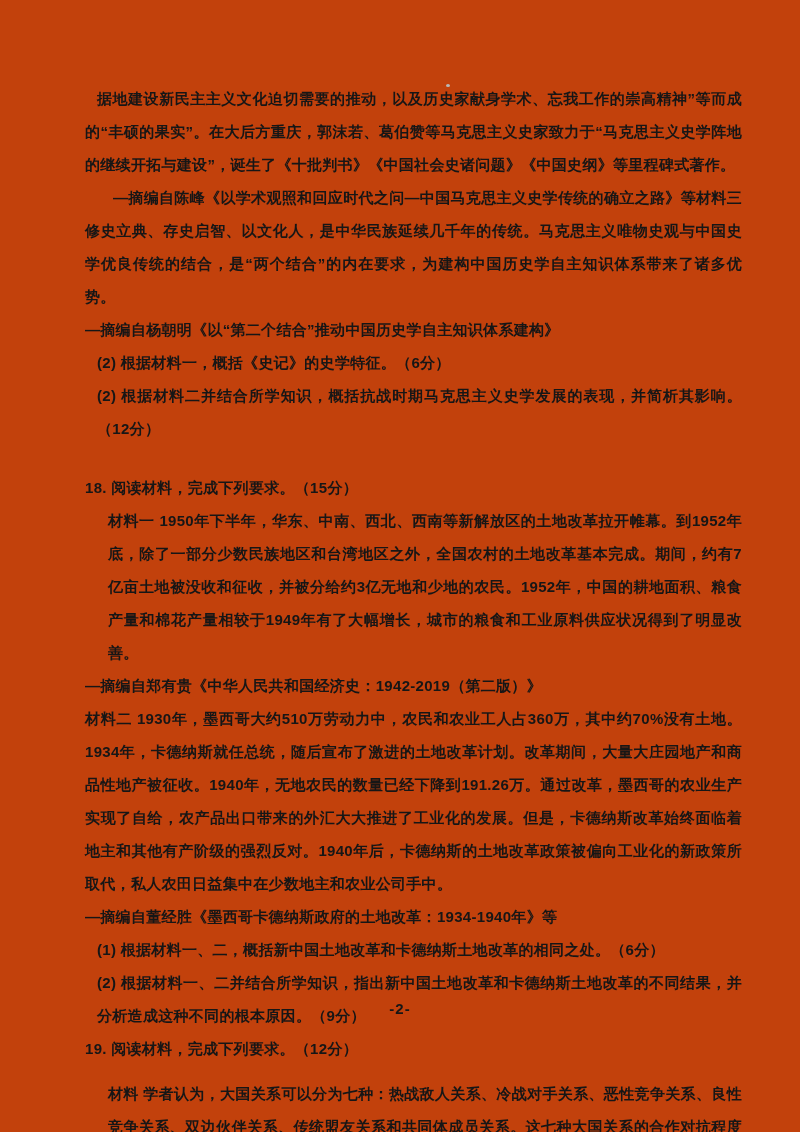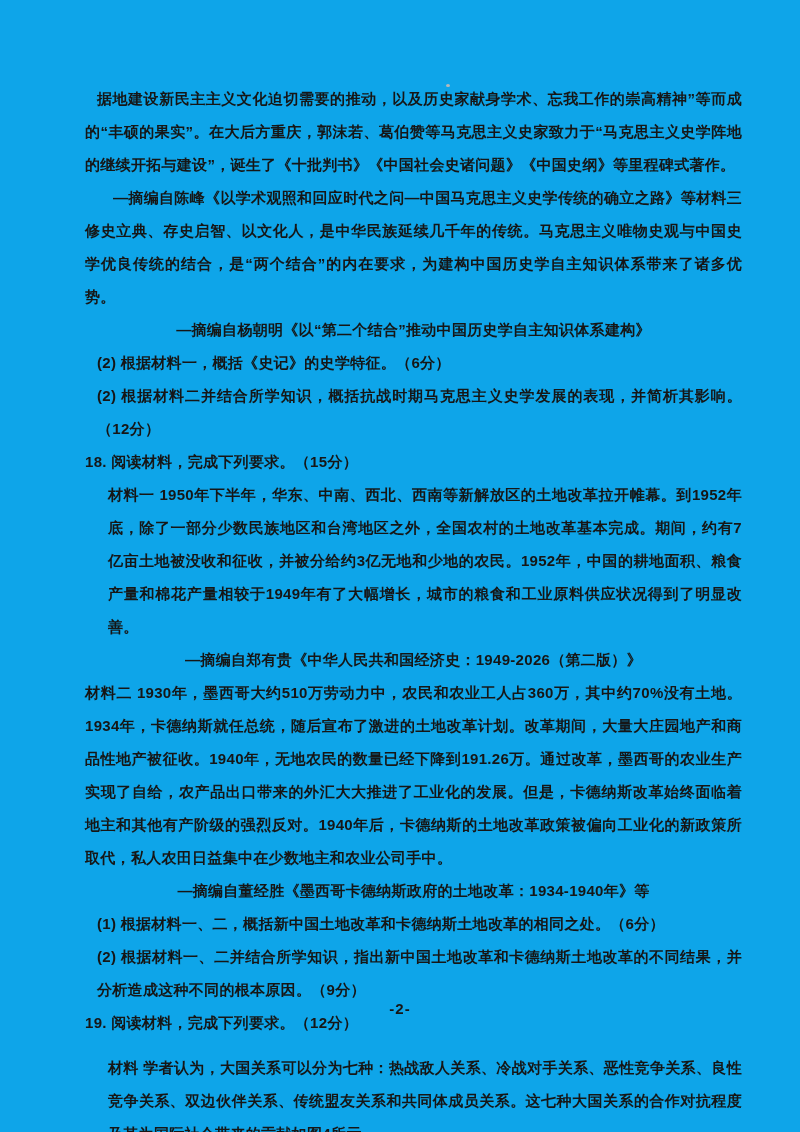--- a/index.html
+++ b/index.html
@@ -4,42 +4,42 @@
 <style>
   html, body {
     margin: 0;
     padding: 0;
     background: #ffffff;
   }
   .page {
     position: relative;
     width: 800px;
     height: 1132px;
-    background: #0ea5e9;
+    background: #c2410c;
     box-sizing: border-box;
     padding: 82px 58px 0 85px;
     font-family: "Liberation Sans", sans-serif;
     font-weight: 600;
     color: #161616;
     overflow: hidden;
   }
   .para {
     margin: 0;
     font-size: 15px;
     line-height: 33px;
     text-align: justify;
     text-justify: inter-ideograph;
     letter-spacing: 0.3px;
   }
   .indent-sm { text-indent: 12px; }
   .indent-lg { text-indent: 28px; }
-  .center { text-align: center; }
+  .center { }
   .question { margin-left: 12px; }
   .indent-block { margin-left: 23px; }
-  .mt { margin-top: 0; }
+  .mt { margin-top: 26px; }
   .mt-sm { margin-top: 12px; }
   .page-number {
     position: absolute;
     top: 998px;
     left: 0;
     width: 100%;
     text-align: center;
     font-size: 15px;
     line-height: 22px;
     letter-spacing: 1px;
@@ -69,21 +69,21 @@
 
   <p class="para question">(2) 根据材料一，概括《史记》的史学特征。（6分）</p>
 
   <p class="para question">(2) 根据材料二并结合所学知识，概括抗战时期马克思主义史学发展的表现，并简析其影响。（12分）</p>
 
 
   <p class="para mt">18. 阅读材料，完成下列要求。（15分）</p>
 
   <p class="para indent-block">材料一 1950年下半年，华东、中南、西北、西南等新解放区的土地改革拉开帷幕。到1952年底，除了一部分少数民族地区和台湾地区之外，全国农村的土地改革基本完成。期间，约有7亿亩土地被没收和征收，并被分给约3亿无地和少地的农民。1952年，中国的耕地面积、粮食产量和棉花产量相较于1949年有了大幅增长，城市的粮食和工业原料供应状况得到了明显改善。</p>
 
-  <p class="para center">—摘编自郑有贵《中华人民共和国经济史：1949-2026（第二版）》</p>
+  <p class="para center">—摘编自郑有贵《中华人民共和国经济史：1942-2019（第二版）》</p>
 
   <p class="para">材料二 1930年，墨西哥大约510万劳动力中，农民和农业工人占360万，其中约70%没有土地。1934年，卡德纳斯就任总统，随后宣布了激进的土地改革计划。改革期间，大量大庄园地产和商品性地产被征收。1940年，无地农民的数量已经下降到191.26万。通过改革，墨西哥的农业生产实现了自给，农产品出口带来的外汇大大推进了工业化的发展。但是，卡德纳斯改革始终面临着地主和其他有产阶级的强烈反对。1940年后，卡德纳斯的土地改革政策被偏向工业化的新政策所取代，私人农田日益集中在少数地主和农业公司手中。</p>
 
   <p class="para center">—摘编自董经胜《墨西哥卡德纳斯政府的土地改革：1934-1940年》等</p>
 
   <p class="para question">(1) 根据材料一、二，概括新中国土地改革和卡德纳斯土地改革的相同之处。（6分）</p>
 
   <p class="para question">(2) 根据材料一、二并结合所学知识，指出新中国土地改革和卡德纳斯土地改革的不同结果，并分析造成这种不同的根本原因。（9分）</p>
 
   <p class="para">19. 阅读材料，完成下列要求。（12分）</p>

